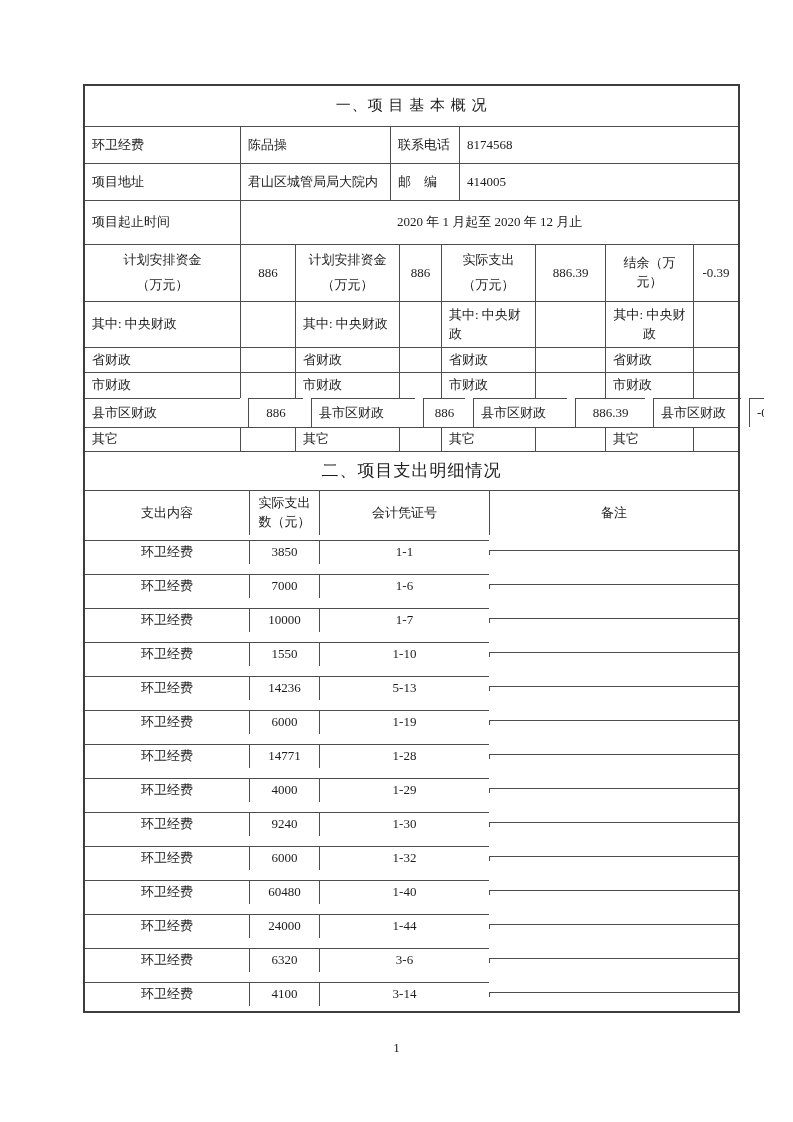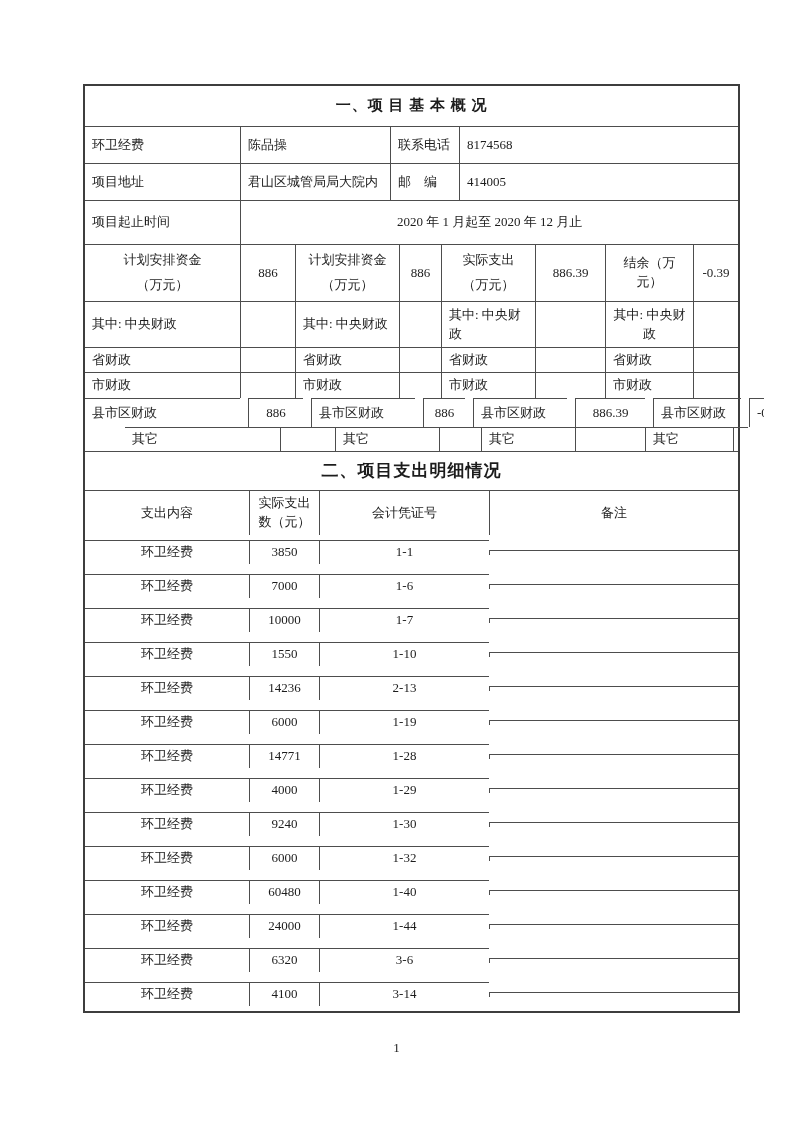--- a/index.html
+++ b/index.html
@@ -43,28 +43,28 @@
 
   
   .h-title1 { height: 40px; }
   .h-field  { height: 37px; }
   .h-period { height: 44px; }
   .h-fhead  { height: 57px; }
   .h-fsub   { height: 46px; }
   .h-f3     { height: 25px; }
   .h-f4     { height: 26px; }
   .h-f5     { height: 29px; gap: 8px; }
-  .h-f6     { height: 24px; padding-left: 40px; }
+  .h-f6     { height: 24px; }
   .h-title2 { height: 39px; }
   .h-thead  { height: 45px; }
   .h-data   { height: 34px; align-items: center; }
 
   
   .title-cell {
-    font-weight: bold;
+    font-weight: normal;
     font-size: 15px;
     letter-spacing: 1px;
     justify-content: center;
     white-space: pre;
   }
 
   
   .wa { flex: 0 0 155px; }
   .wb { flex: 0 0 150px; }
   .wc { flex: 0 0 69px; white-space: pre; }
@@ -230,21 +230,21 @@
     </div>
     <div class="row h-data">
       <div class="cell e1 c-center">环卫经费</div>
       <div class="cell e2 c-center">1550</div>
       <div class="cell e3 c-center">1-10</div>
       <div class="cell e4 c-center"></div>
     </div>
     <div class="row h-data">
       <div class="cell e1 c-center">环卫经费</div>
       <div class="cell e2 c-center">14236</div>
-      <div class="cell e3 c-center">2-13</div>
+      <div class="cell e3 c-center">5-13</div>
       <div class="cell e4 c-center"></div>
     </div>
     <div class="row h-data">
       <div class="cell e1 c-center">环卫经费</div>
       <div class="cell e2 c-center">6000</div>
       <div class="cell e3 c-center">1-19</div>
       <div class="cell e4 c-center"></div>
     </div>
     <div class="row h-data">
       <div class="cell e1 c-center">环卫经费</div>

